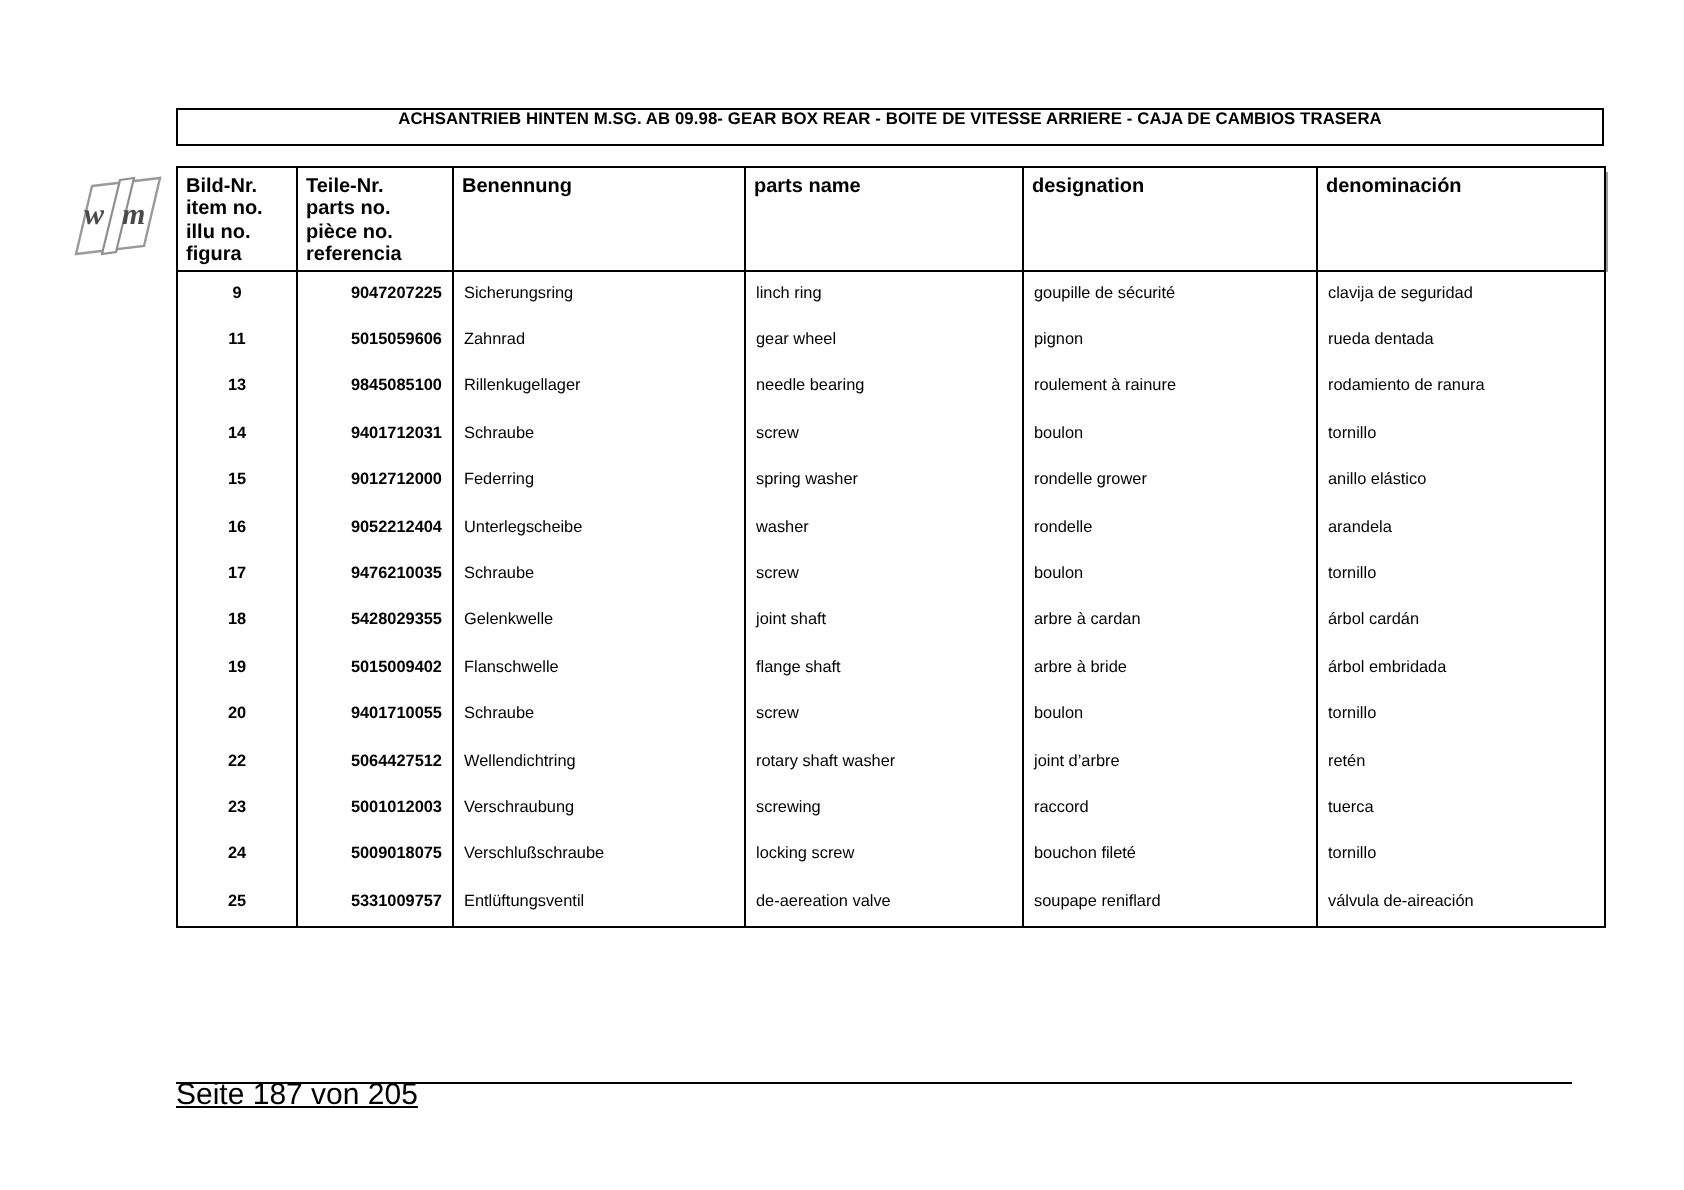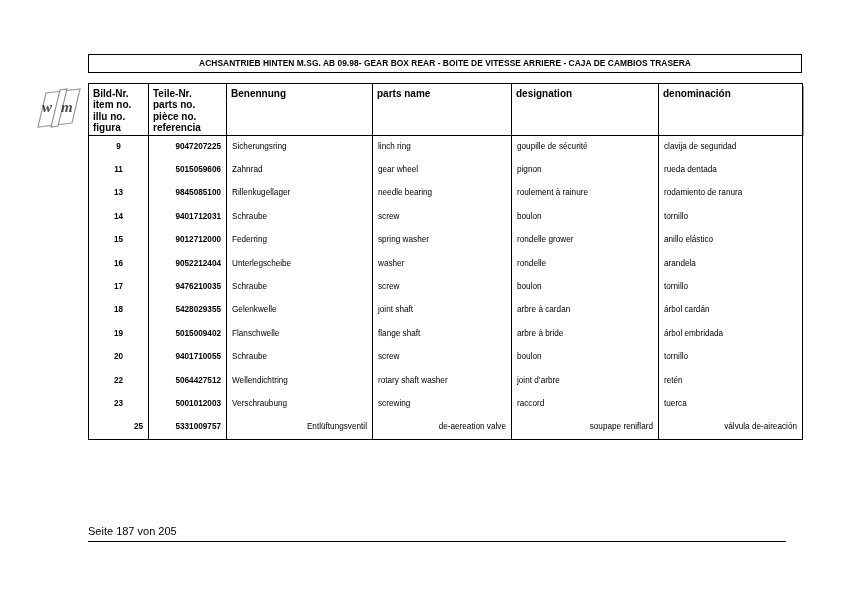--- a/index.html
+++ b/index.html
@@ -26,21 +26,21 @@
   
   .title-bar {
     position: absolute;
     left: 88px;
     top: 54px;
     width: 714px;
     height: 19px;
     border: 1px solid #000000;
     box-sizing: border-box;
     display: flex;
-    align-items: center;
+    align-items: flex-start;
     justify-content: center;
     background: #ffffff;
   }
   .title-bar .title-text {
     font-size: 8.4px;
     font-weight: bold;
     letter-spacing: 0.05px;
     white-space: nowrap;
     line-height: 1;
   }
@@ -99,21 +99,21 @@
   .parts-table tbody td {
     height: 23.4px;
     font-size: 8.2px;
     line-height: 1;
     padding: 7px 5px 0 5px;
     white-space: nowrap;
     border-top: none;
     border-bottom: none;
   }
   .parts-table tbody tr:first-child td { border-top: 1px solid #000000; }
-  .parts-table tbody tr:last-child td  { border-bottom: 1px solid #000000; text-align: right; }
+  .parts-table tbody tr:last-child td  { border-bottom: 1px solid #000000; }
 
   .cell-item {
     text-align: center;
     font-weight: bold;
     padding-left: 0;
     padding-right: 6px;
   }
   .cell-part {
     text-align: right;
     font-weight: bold;
@@ -139,24 +139,25 @@
     position: absolute;
     left: 88px;
     top: 541px;
     width: 698px;
     height: 1px;
     background: #000000;
   }
   .footer-text {
     position: absolute;
     left: 88px;
-    top: 525px;
-    font-size: 11px;
+    top: 542px;
+    font-size: 15px;
     line-height: 12px;
     white-space: nowrap;
+    text-decoration: underline;
   }
 </style>
 </head>
 <body>
 
 <div class="page">
 
   <div class="title-bar">
     <span class="title-text">ACHSANTRIEB HINTEN M.SG. AB 09.98- GEAR BOX REAR - BOITE DE VITESSE ARRIERE - CAJA DE CAMBIOS TRASERA</span>
   </div>
@@ -300,20 +301,28 @@
         </tr>
         <tr>
           <td class="cell-item">23</td>
           <td class="cell-part">5001012003</td>
           <td>Verschraubung</td>
           <td>screwing</td>
           <td>raccord</td>
           <td>tuerca</td>
         </tr>
         <tr>
+          <td class="cell-item">24</td>
+          <td class="cell-part">5009018075</td>
+          <td>Verschlußschraube</td>
+          <td>locking screw</td>
+          <td>bouchon fileté</td>
+          <td>tornillo</td>
+        </tr>
+        <tr>
           <td class="cell-item">25</td>
           <td class="cell-part">5331009757</td>
           <td>Entlüftungsventil</td>
           <td>de-aereation valve</td>
           <td>soupape reniflard</td>
           <td>válvula de-aireación</td>
         </tr>
       </tbody>
   </table>
 

